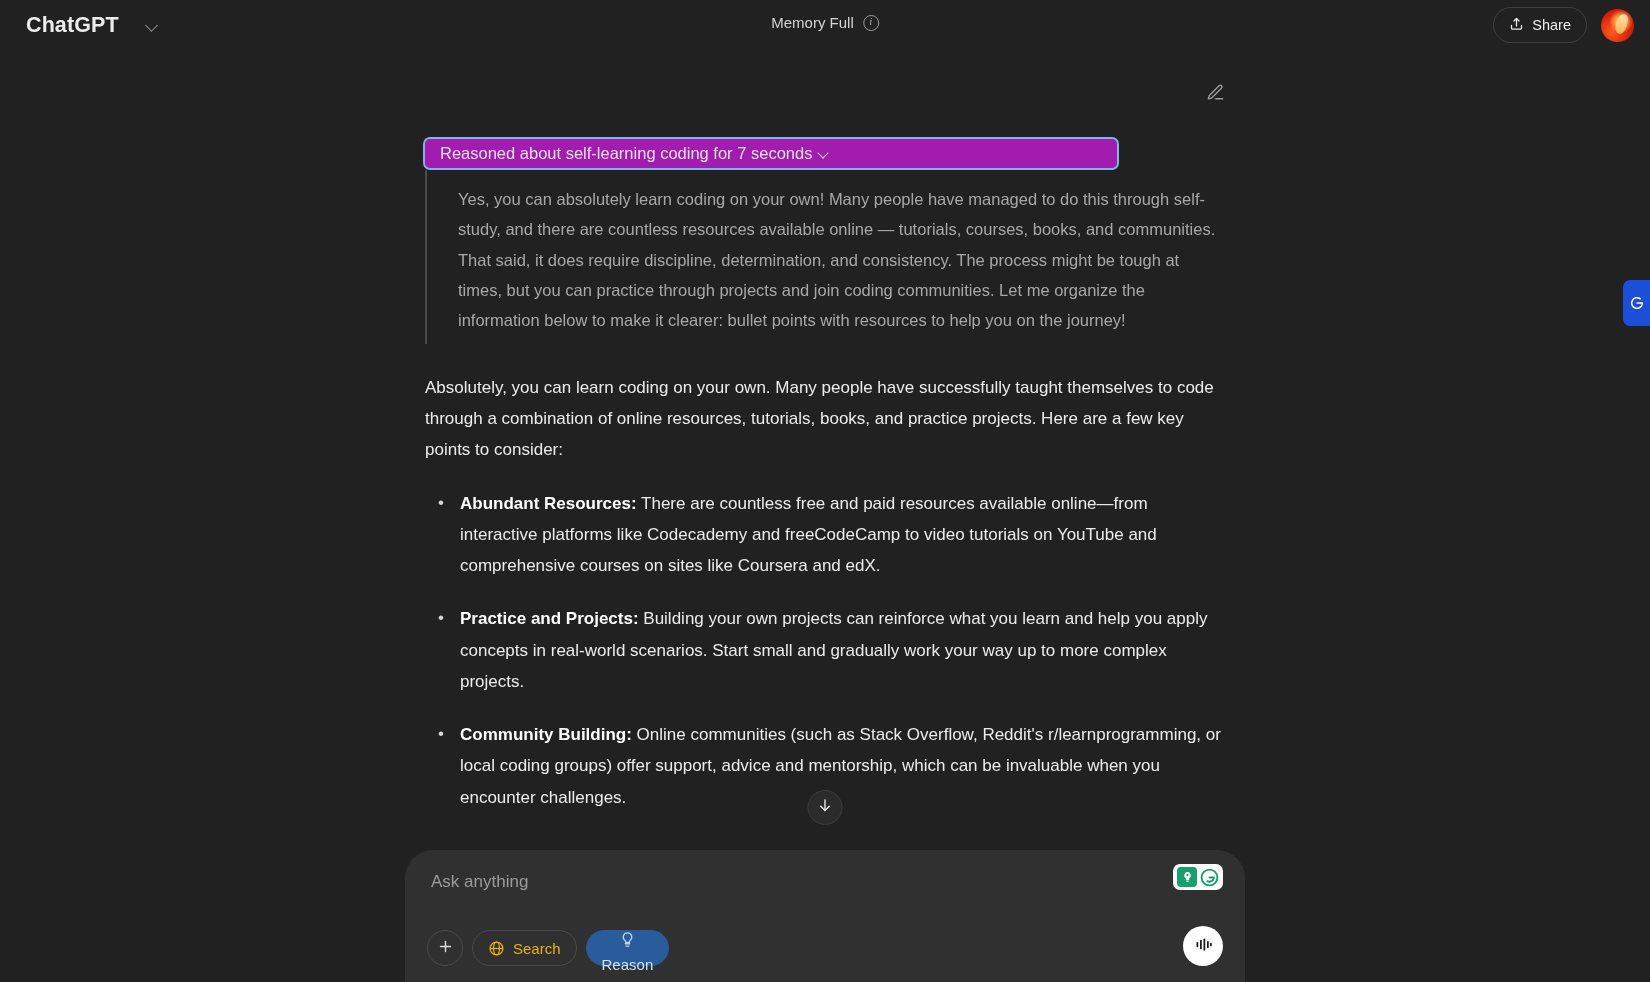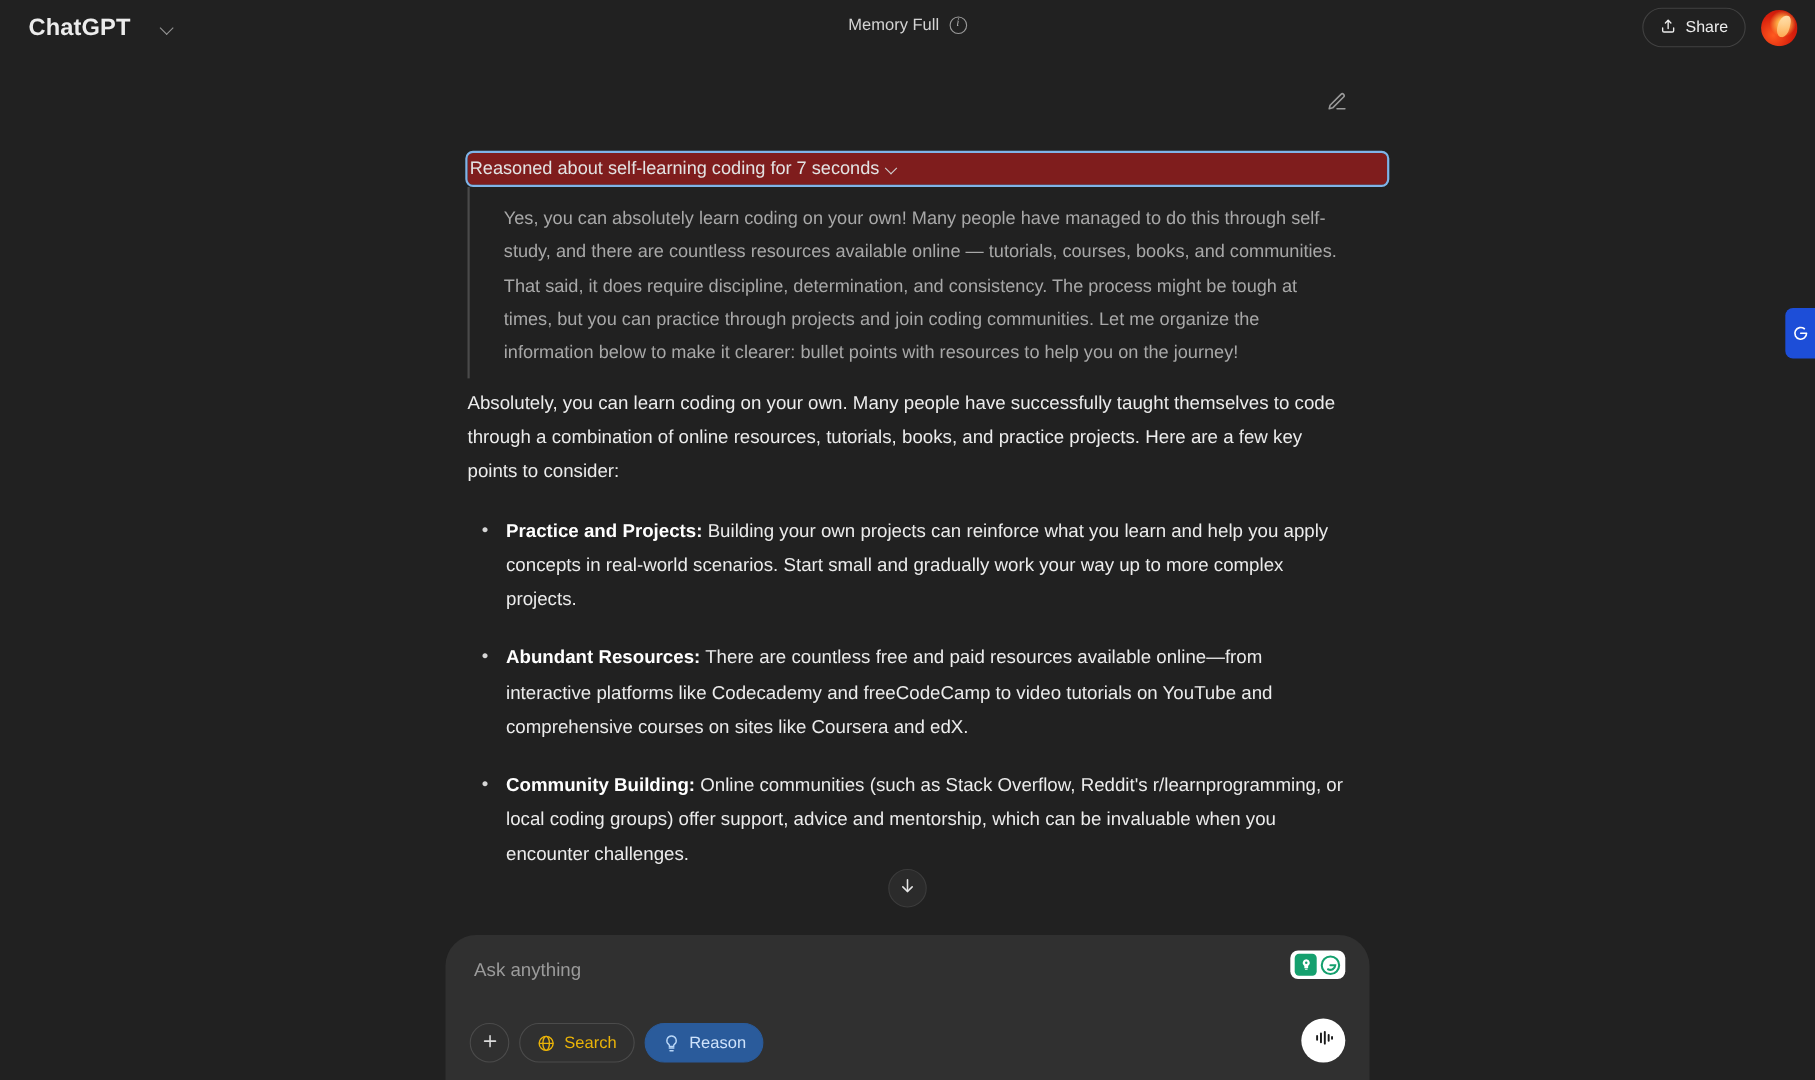--- a/index.html
+++ b/index.html
@@ -79,46 +79,46 @@
   }
   .edit-icon { width: 19px; height: 19px; opacity: .72; cursor: pointer; flex-shrink: 0; }
   .user-bubble {
     background: #303030; color: #ececec;
     border-radius: 22px; padding: 11px 21px;
     font-size: 17px; line-height: 1.45; max-width: 640px;
   }
 
   
   .reason-head {
-    margin-top: 37px; width: 836px;
+    margin-top: 37px; width: 692px;
     display: flex; align-items: center; gap: 6px;
-    padding: 5px 2px; border-radius: 5px;
+    padding: 5px 15px; border-radius: 5px;
     outline: 2px solid #7fb4e8; outline-offset: 0px;
-    background: #7f1d1d; cursor: pointer;
+    background: #a21caf; cursor: pointer;
   }
   .reason-head-text { font-size: 16.5px; color: #e3e3e3; }
   .chev-sm { display: inline-block; width: 12px; height: 12px; position: relative; }
   .chev-sm::before {
     content: ""; position: absolute; left: 1px; top: 1px;
     width: 7px; height: 7px;
     border-right: 1.5px solid #cfcfcf; border-bottom: 1.5px solid #cfcfcf;
     transform: rotate(45deg);
   }
 
   
   .reason-body {
     border-left: 2px solid #4a4a4a;
     padding: 14px 0 8px 31px; margin-top: 2px;
   }
   .reason-body p {
     font-size: 16.5px; line-height: 1.84; color: #a8a8a8;
   }
 
   
-  .answer { margin-top: 7px; color: #ececec; }
+  .answer { margin-top: 28px; color: #ececec; }
   .answer p { font-size: 17px; line-height: 1.84; }
   .answer ul { margin: 22px 0 0 0; padding-left: 35px; list-style: none; }
   .answer li {
     font-size: 17px; line-height: 1.84; margin-bottom: 22px; position: relative;
   }
   .answer li::before {
     content: "•"; position: absolute; left: -22px; top: -1px;
     color: #d6d6d6; font-size: 17px;
   }
   .answer li b { font-weight: 700; color: #ffffff; }
@@ -156,21 +156,21 @@
     display: flex; align-items: center; justify-content: center;
     cursor: pointer; color: #dcdcdc;
   }
   .pill {
     display: flex; align-items: center; gap: 8px;
     height: 36px; padding: 0 15px; border-radius: 18px;
     border: 1px solid #4b4b4b; background: transparent;
     color: #eab308; font-size: 15px; cursor: pointer;
   }
   .pill.active {
-    background: #2a5b9b; border-color: #2a5b9b; color: #cfe3fb;
+    background: #2a5b9b; border-color: #2a5b9b; color: #cfe3fb; flex-direction: column;
   }
   .pill.active .ico { color: #b8d6f7; }
   .ico { display: flex; align-items: center; }
   .voice-btn {
     position: absolute; right: 22px; bottom: 16px;
     width: 40px; height: 40px; border-radius: 50%;
     background: #ffffff; display: flex; align-items: center; justify-content: center;
     cursor: pointer;
   }
   .grammarly {
@@ -241,24 +241,24 @@
     </div>
 
     <div class="reason-body">
       <p>Yes, you can absolutely learn coding on your own! Many people have managed to do this through self-study, and there are countless resources available online — tutorials, courses, books, and communities. That said, it does require discipline, determination, and consistency. The process might be tough at times, but you can practice through projects and join coding communities. Let me organize the information below to make it clearer: bullet points with resources to help you on the journey!</p>
     </div>
 
     <div class="answer">
       <p>Absolutely, you can learn coding on your own. Many people have successfully taught themselves to code through a combination of online resources, tutorials, books, and practice projects. Here are a few key points to consider:</p>
       <ul>
         <li>
-          <b>Practice and Projects:</b><span> Building your own projects can reinforce what you learn and help you apply concepts in real-world scenarios. Start small and gradually work your way up to more complex projects.</span>
+          <b>Abundant Resources:</b><span> There are countless free and paid resources available online—from interactive platforms like Codecademy and freeCodeCamp to video tutorials on YouTube and comprehensive courses on sites like Coursera and edX.</span>
         </li>
         <li>
-          <b>Abundant Resources:</b><span> There are countless free and paid resources available online—from interactive platforms like Codecademy and freeCodeCamp to video tutorials on YouTube and comprehensive courses on sites like Coursera and edX.</span>
+          <b>Practice and Projects:</b><span> Building your own projects can reinforce what you learn and help you apply concepts in real-world scenarios. Start small and gradually work your way up to more complex projects.</span>
         </li>
         <li>
           <b>Community Building:</b><span> Online communities (such as Stack Overflow, Reddit's r/learnprogramming, or local coding groups) offer support, advice and mentorship, which can be invaluable when you encounter challenges.</span>
         </li>
       </ul>
     </div>
 
     <div class="scroll-down">
       <span>
         <svg width="17" height="17" viewBox="0 0 24 24" fill="none" stroke="#e6e6e6" stroke-width="2" stroke-linecap="round" stroke-linejoin="round">

